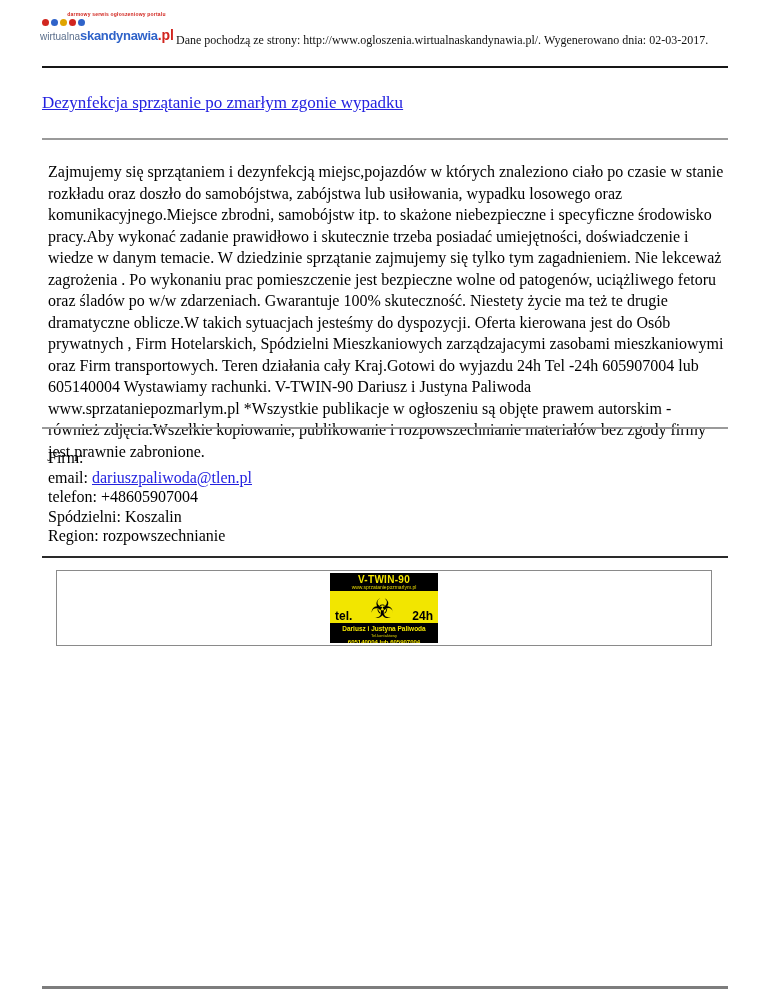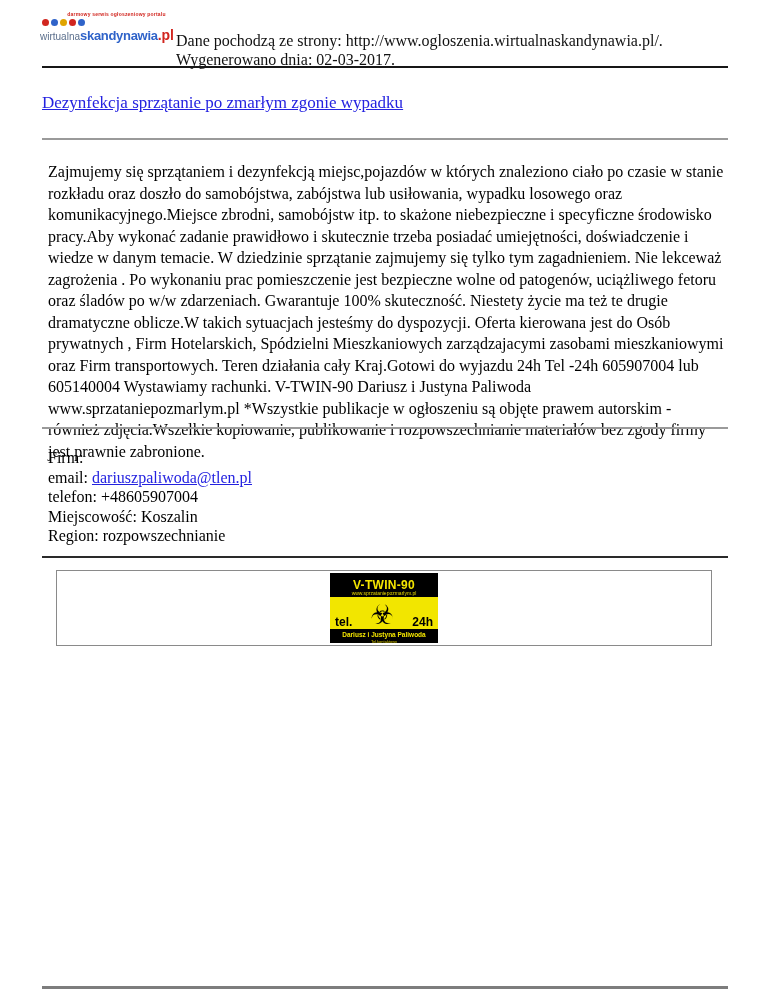--- a/index.html
+++ b/index.html
@@ -27,21 +27,21 @@
   }
   .logo-dots{display:flex;gap:2px;margin:2px 0 1px 2px;align-items:center;}
   .logo-dot{width:7px;height:7px;border-radius:50%;display:inline-block;}
   .logo-name{white-space:nowrap;}
   .logo-prefix{font-size:10px;font-weight:normal;color:#5b6f8c;}
   .logo-main{font-size:13px;font-weight:bold;color:#2f63c9;letter-spacing:-0.3px;}
   .logo-suffix{font-size:14px;font-weight:bold;color:#d1261f;}
 
   .source-note{
     position:absolute;left:176px;top:31px;width:552px;
-    font-size:16px;line-height:19px;color:#111;
+    font-size:12px;line-height:19px;color:#111;
   }
 
   
   .rule{position:absolute;left:42px;width:686px;}
   .rule-black{height:2px;background:#171717;}
   .rule-gray{height:2px;background:#9a9a9a;}
   .rule-dark{height:2px;background:#2a2a2a;}
   .rule-bottom{height:3px;background:#7d7d7d;}
 
   
@@ -73,22 +73,22 @@
     border:1px solid #8a8a8a;background:#fff;
     display:flex;align-items:center;justify-content:center;
   }
   .biohazard-ad{
     width:108px;height:70px;background:#000;
     display:flex;flex-direction:column;
     font-family:"Liberation Sans",sans-serif;
     overflow:hidden;
   }
   .bio-brand{
-    color:#f5e600;font-size:12px;font-weight:bold;text-align:center;
-    padding-top:8px;line-height:9px;letter-spacing:.3px;
+    color:#f5e600;font-size:10px;font-weight:bold;text-align:center;
+    padding-top:2px;line-height:9px;letter-spacing:.3px;
   }
   .bio-site{
     color:#e8d900;font-size:5px;text-align:center;line-height:6px;
     padding-bottom:1px;
   }
   .bio-band{
     background:#f2e600;height:32px;flex:0 0 auto;
     display:flex;align-items:flex-end;justify-content:space-between;
     padding:0 5px;
   }
@@ -135,21 +135,21 @@
   <div class="rule rule-gray" style="top:138px"></div>
 
   <div class="description">Zajmujemy się sprzątaniem i dezynfekcją miejsc,pojazdów w których znaleziono ciało po czasie w stanie rozkładu oraz doszło do samobójstwa, zabójstwa lub usiłowania, wypadku losowego oraz komunikacyjnego.Miejsce zbrodni, samobójstw itp. to skażone niebezpieczne i specyficzne środowisko pracy.Aby wykonać zadanie prawidłowo i skutecznie trzeba posiadać umiejętności, doświadczenie i wiedze w danym temacie. W dziedzinie sprzątanie zajmujemy się tylko tym zagadnieniem. Nie lekceważ zagrożenia .  Po wykonaniu prac pomieszczenie jest bezpieczne wolne od patogenów, uciążliwego fetoru oraz śladów po w/w zdarzeniach. Gwarantuje 100% skuteczność. Niestety życie ma też te drugie dramatyczne oblicze.W takich sytuacjach jesteśmy do dyspozycji. Oferta kierowana jest do Osób prywatnych , Firm Hotelarskich, Spódzielni Mieszkaniowych zarządzajacymi zasobami mieszkaniowymi oraz Firm transportowych. Teren działania cały Kraj.Gotowi do wyjazdu 24h  Tel -24h 605907004 lub 605140004 Wystawiamy rachunki. V-TWIN-90 Dariusz i Justyna Paliwoda www.sprzataniepozmarlym.pl  *Wszystkie publikacje w ogłoszeniu są objęte prawem autorskim - również zdjęcia.Wszelkie kopiowanie, publikowanie i rozpowszechnianie materiałów bez zgody firmy jest prawnie zabronione.</div>
 
   <div class="rule rule-gray" style="top:427px"></div>
 
   <div class="contact">
     <div class="contact-row">Firm:</div>
     <div class="contact-row"><span>email: </span><a class="link">dariuszpaliwoda@tlen.pl</a></div>
     <div class="contact-row"><span>telefon: </span><span>+48605907004</span></div>
-    <div class="contact-row"><span>Miejscowość: </span><span>Koszalin</span></div>
+    <div class="contact-row"><span>Spódzielni: </span><span>Koszalin</span></div>
     <div class="contact-row"><span>Region: </span><span>rozpowszechnianie</span></div>
   </div>
 
   <div class="rule rule-dark" style="top:556px"></div>
 
   <div class="image-box">
     <div class="biohazard-ad">
       <div class="bio-brand">V-TWIN-90</div>
       <div class="bio-site">www.sprzataniepozmarlym.pl</div>
       <div class="bio-band">

